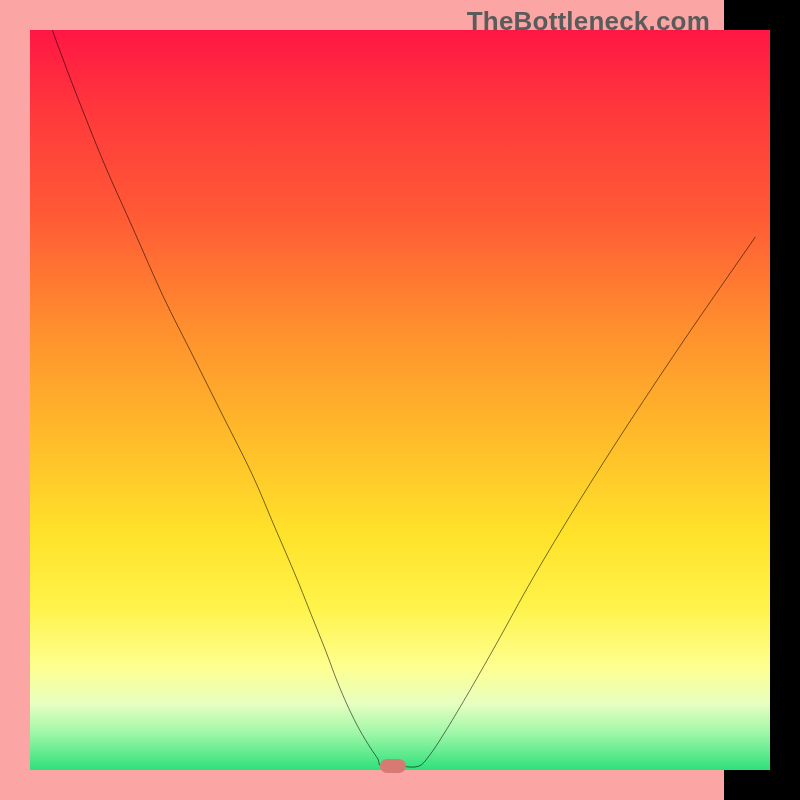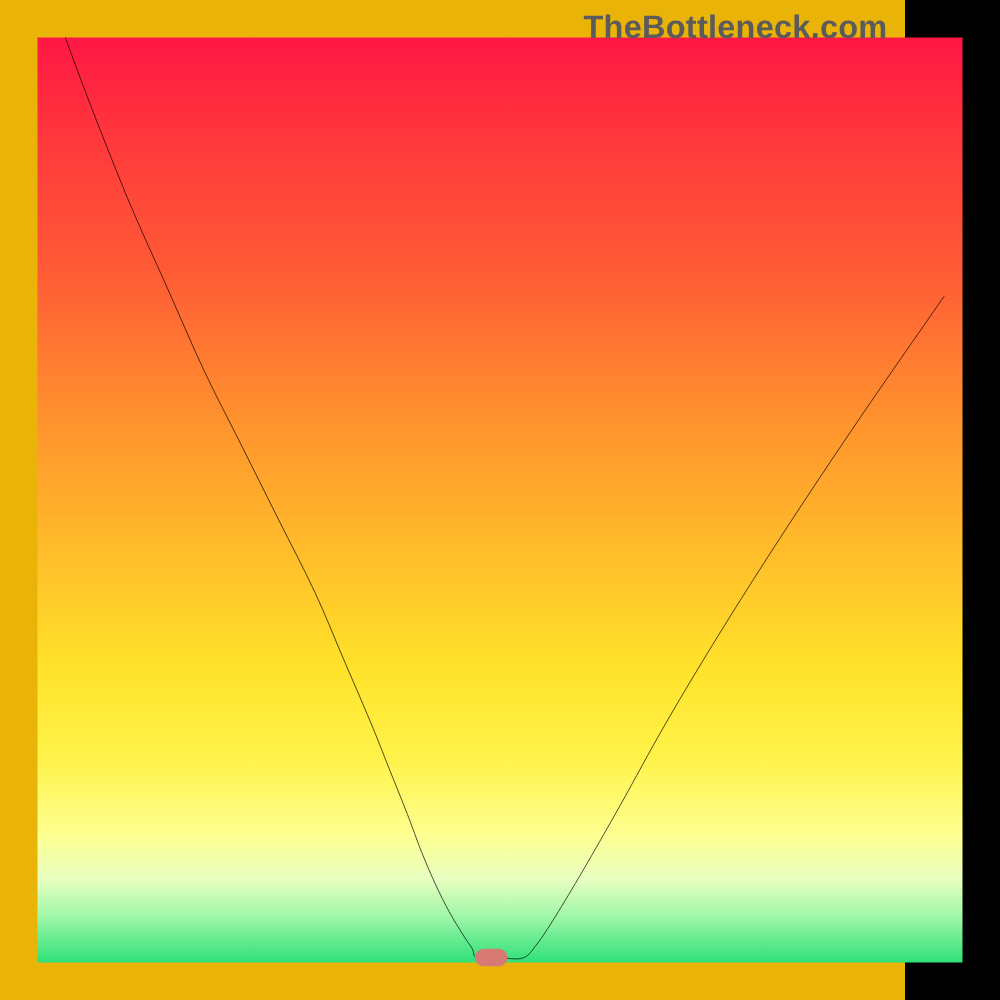--- a/index.html
+++ b/index.html
@@ -1,21 +1,21 @@
 <!DOCTYPE html>
 <html><head>
 <meta charset="utf-8">
 <style>
   * { margin: 0; padding: 0; box-sizing: border-box; }
   html, body { width: 800px; height: 800px; overflow: hidden; background: #000; }
   .frame {
     position: relative;
     width: 724px;
     height: 800px;
-    background: #eab308;
+    background: #fca5a5;
   }
   .watermark {
     position: absolute;
     top: 6px;
     right: 14px;
     font-family: Arial, Helvetica, sans-serif;
     font-size: 26px;
     font-weight: 600;
     color: #5b5b5b;
     letter-spacing: 0.2px;

